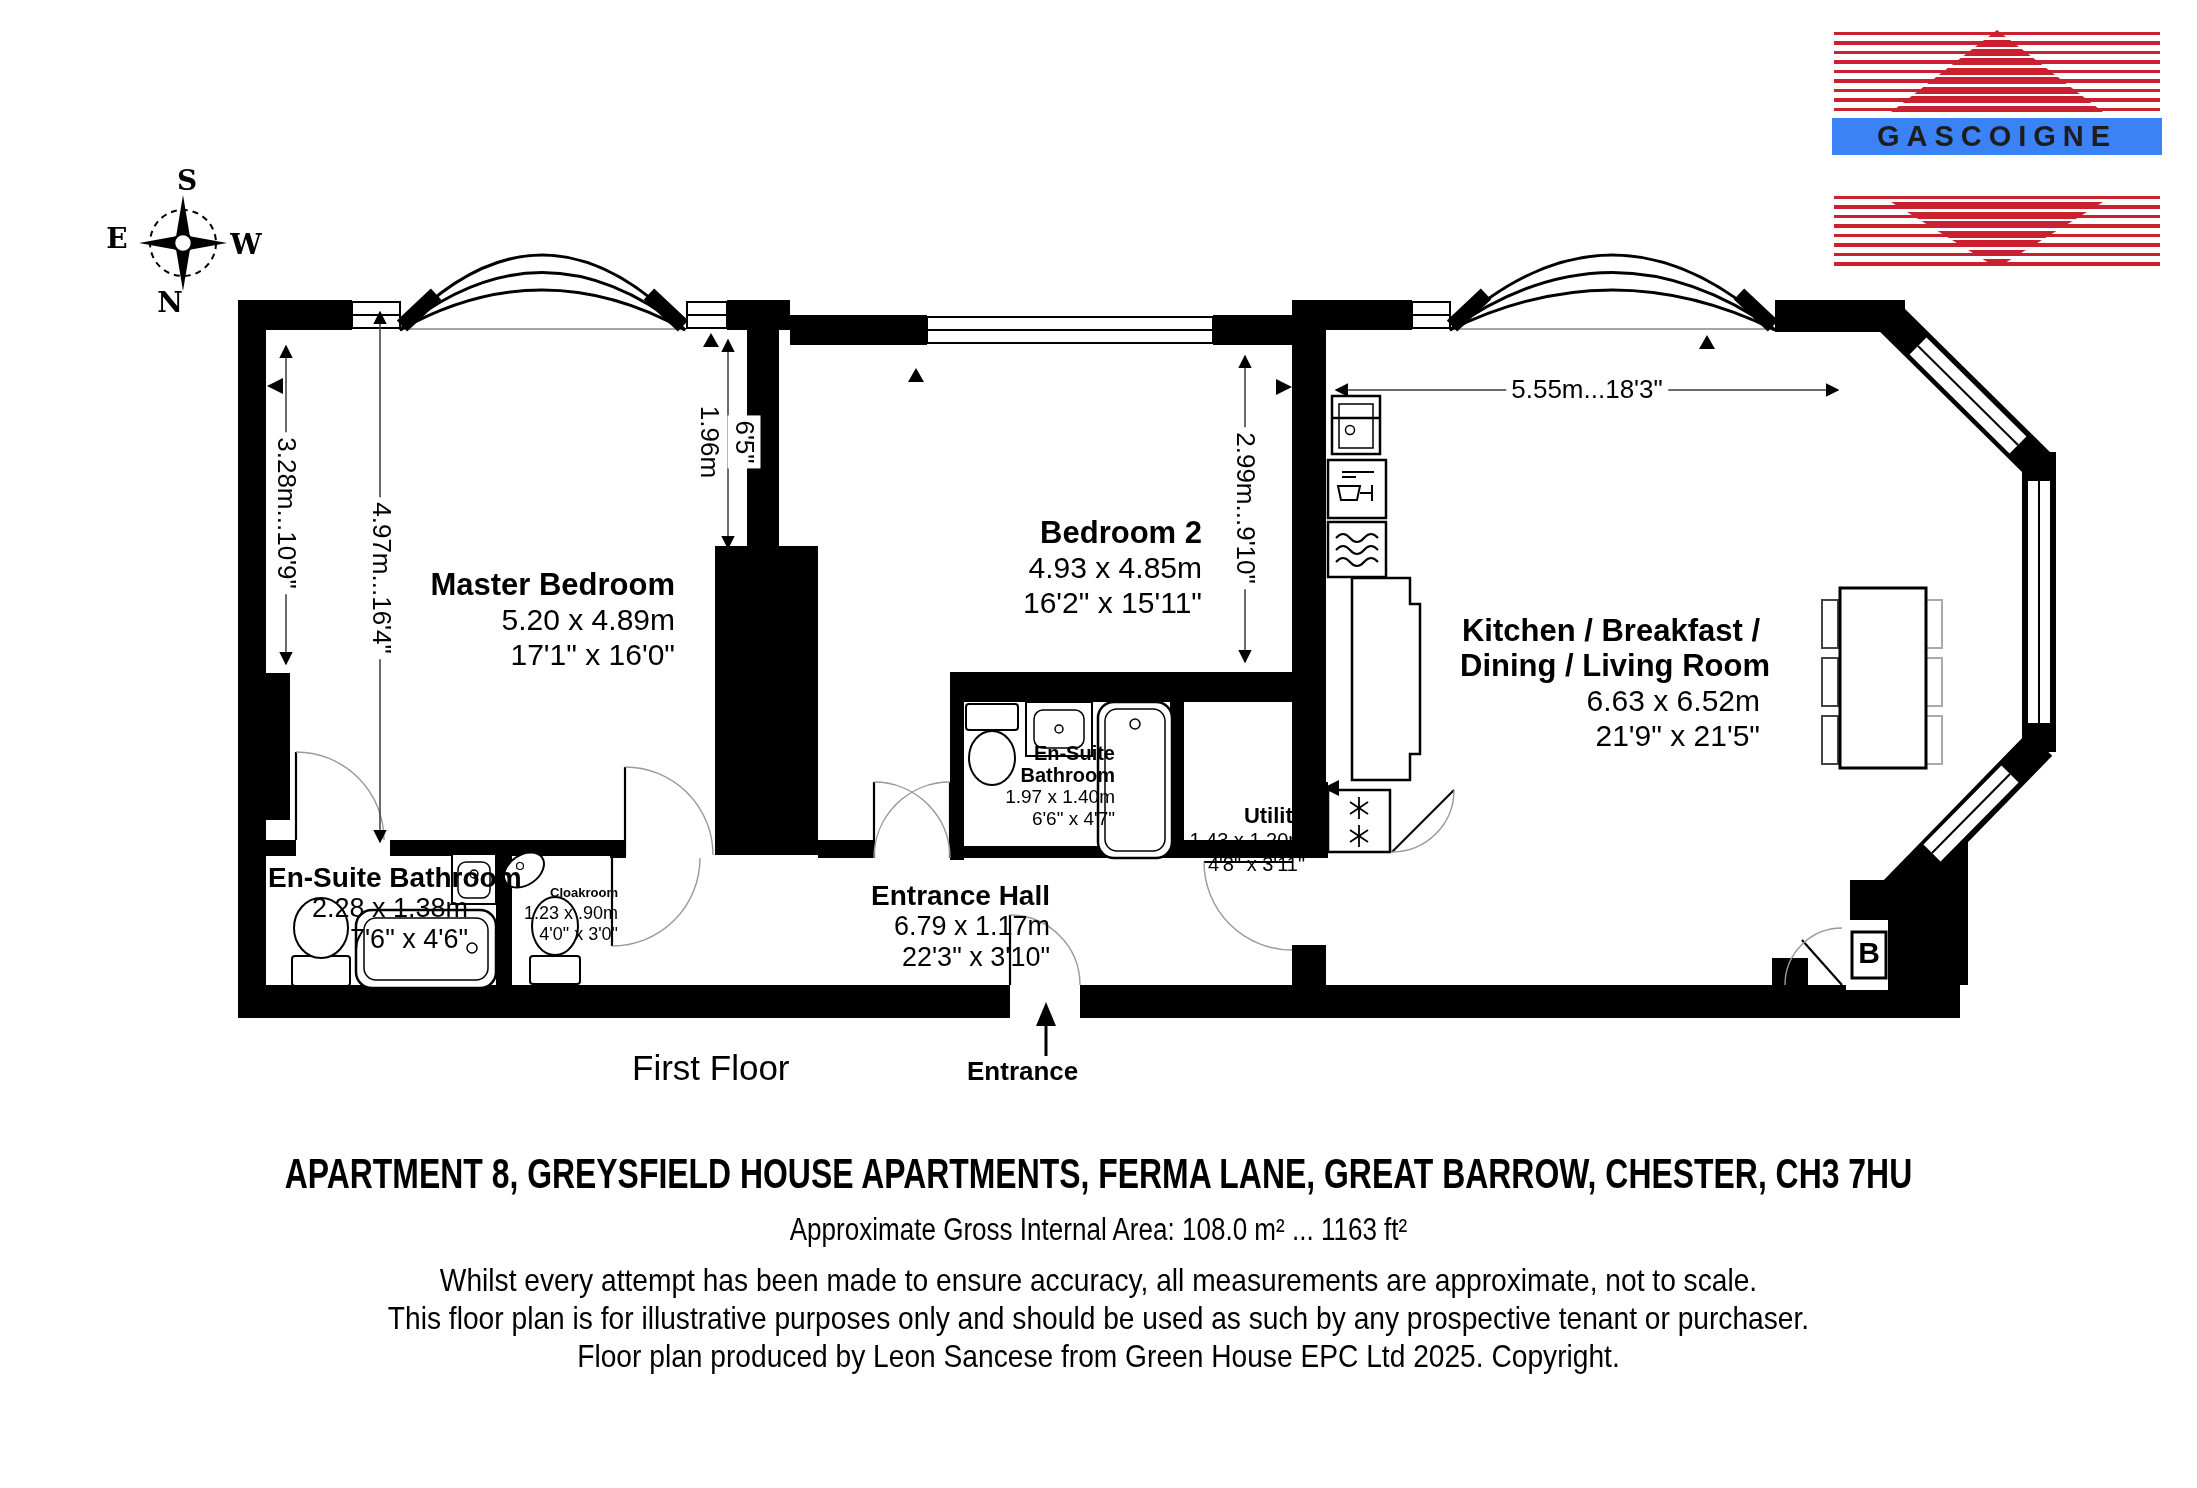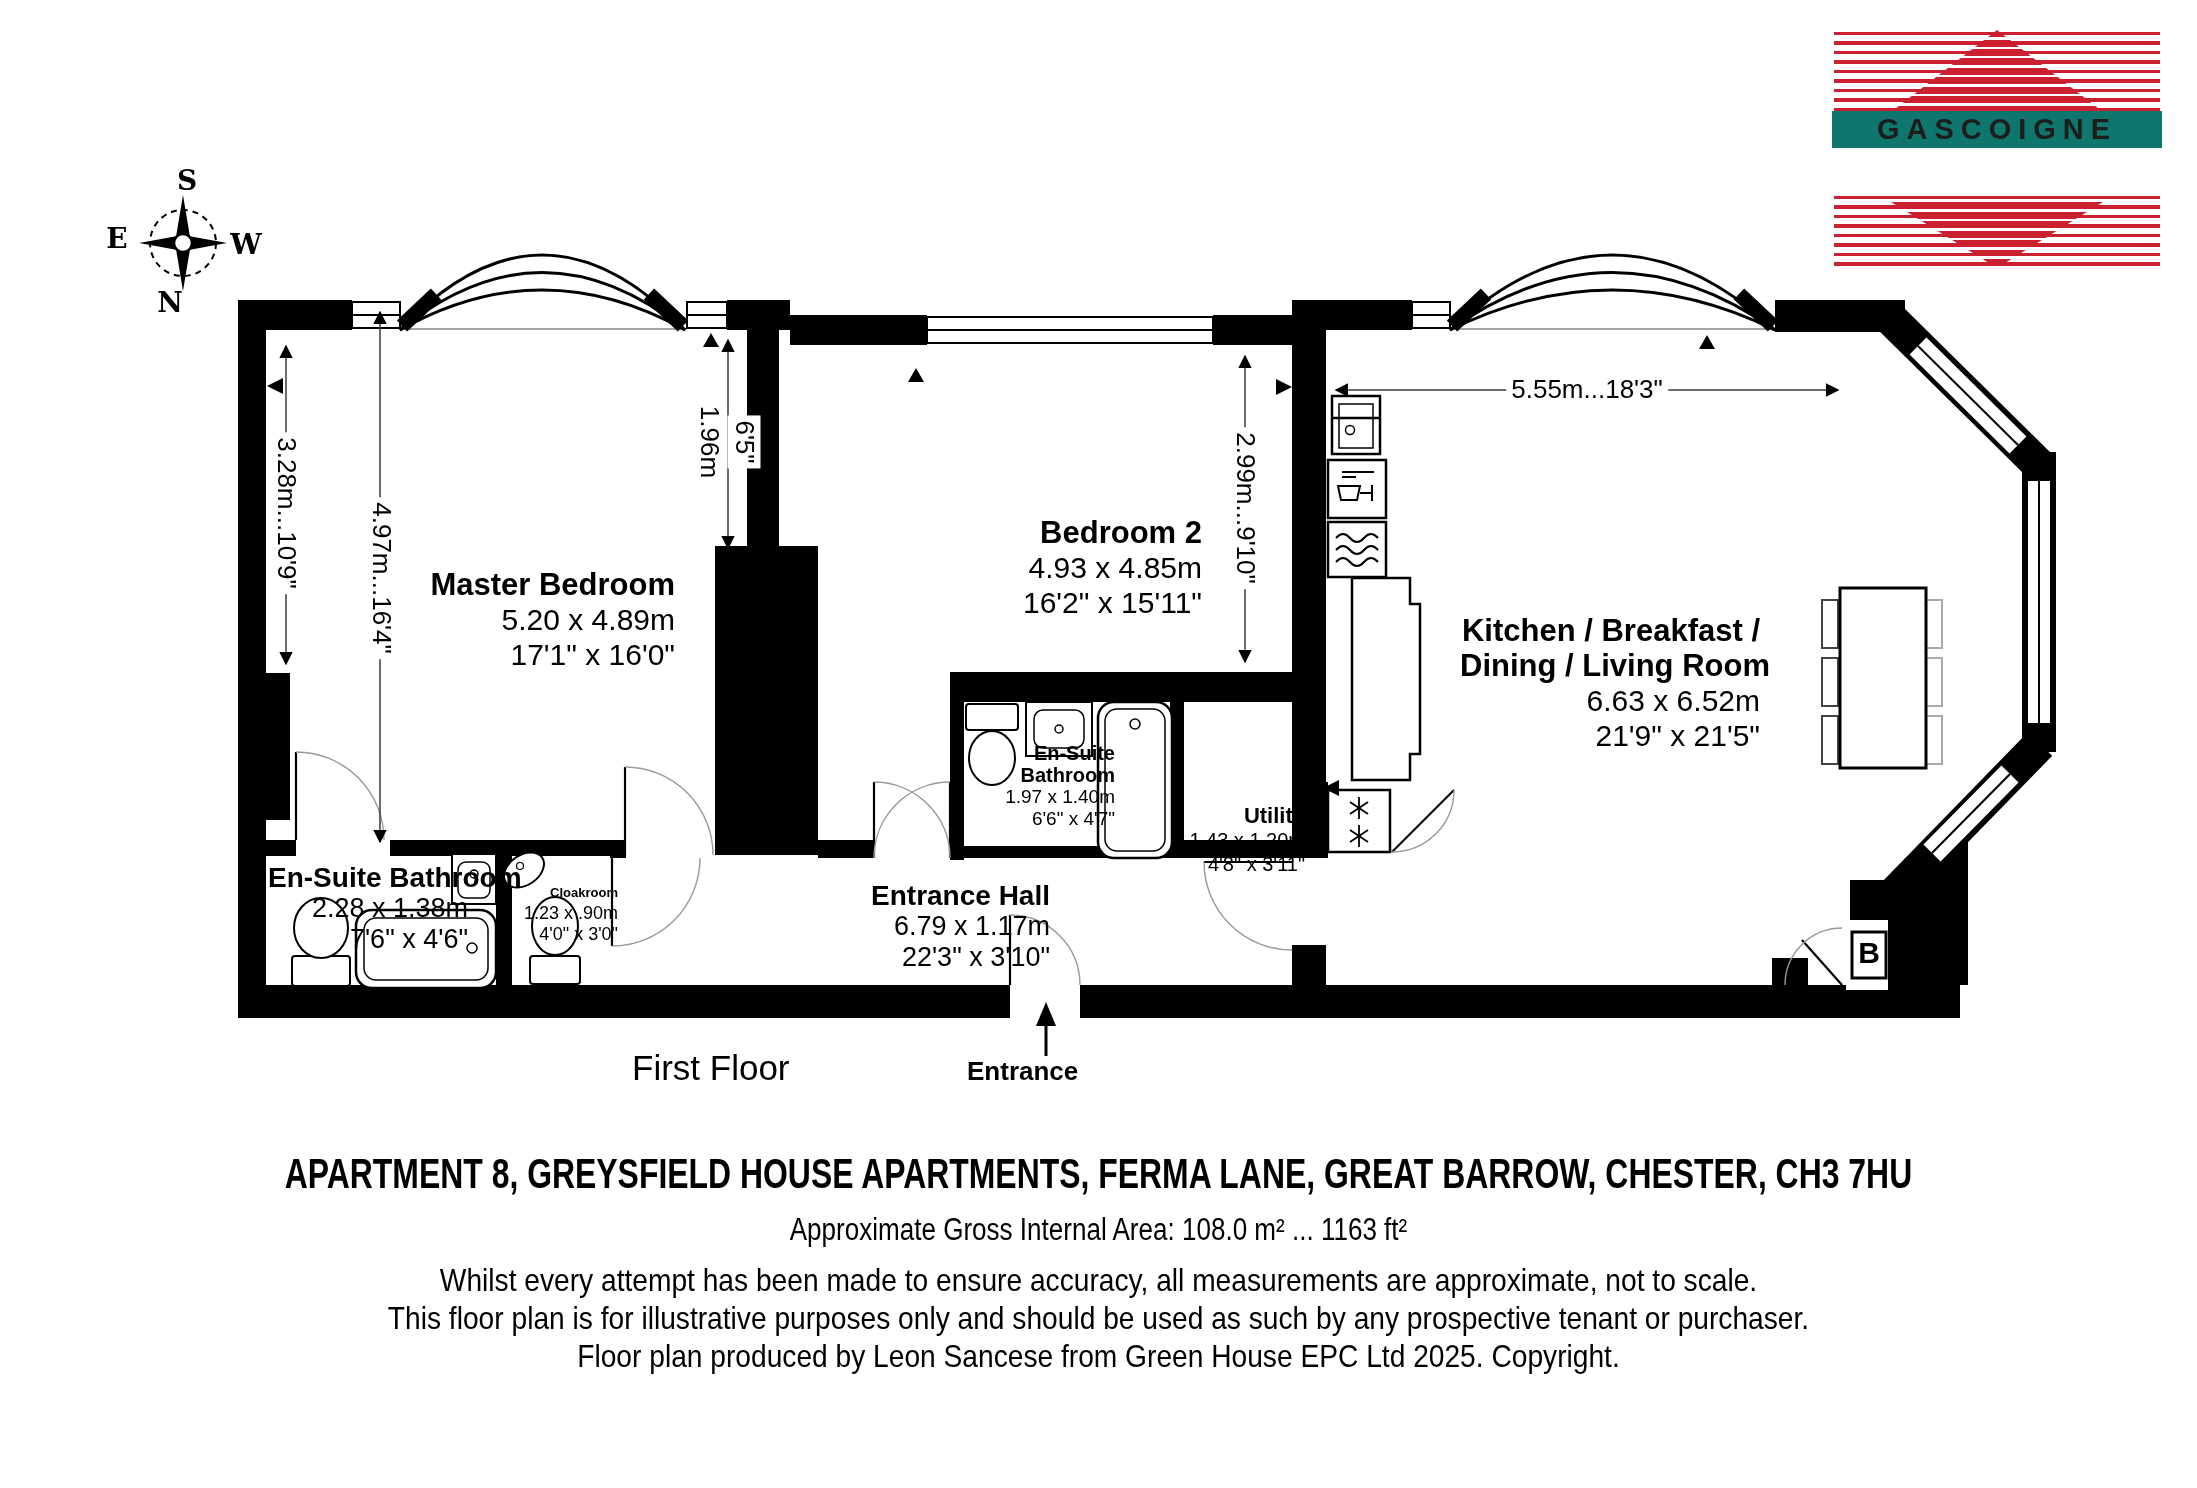--- a/index.html
+++ b/index.html
@@ -33,21 +33,21 @@
   
   .logo{position:absolute;left:1832px;top:20px;width:330px;height:248px;}
   .stripes{position:absolute;left:2px;right:2px;
            background:repeating-linear-gradient(to bottom,#cb2030 0 3.5px,#fff 3.5px 9.5px);}
   .stripes.top{top:12px;height:80px;}
   .stripes.bot{bottom:2px;height:70px;}
   .tri{position:absolute;left:50%;transform:translateX(-50%);
        background:repeating-linear-gradient(to bottom,#cb2030 0 7px,#fff 7px 9.5px);}
   .tri.up{top:10px;width:212px;height:82px;clip-path:polygon(50% 0,100% 100%,0 100%);}
   .tri.dn{bottom:0;width:212px;height:66px;clip-path:polygon(0 0,100% 0,50% 100%);}
-  .logo-line1{position:absolute;top:91px;left:0;right:0;text-align:center;background:#0f766e;
+  .logo-line1{position:absolute;top:98px;left:0;right:0;text-align:center;background:#3b82f6;
               font-weight:bold;font-size:29px;letter-spacing:7px;color:#1d1d1b;padding:2px 0;}
   .logo-line2{position:absolute;top:128px;left:0;right:0;text-align:center;background:#fff;
               font-weight:bold;font-size:57px;letter-spacing:1px;color:#1d1d1b;}
   
   .footer-line{position:absolute;left:0;width:2197px;text-align:center;white-space:nowrap;}
   .f-address{top:1150px;font-size:42px;font-weight:bold;transform:scaleX(0.76);}
   .f-area{top:1212px;font-size:31px;transform:scaleX(0.84);}
   .f-disc{font-size:32px;transform:scaleX(0.88);}
 </style>
 </head>

